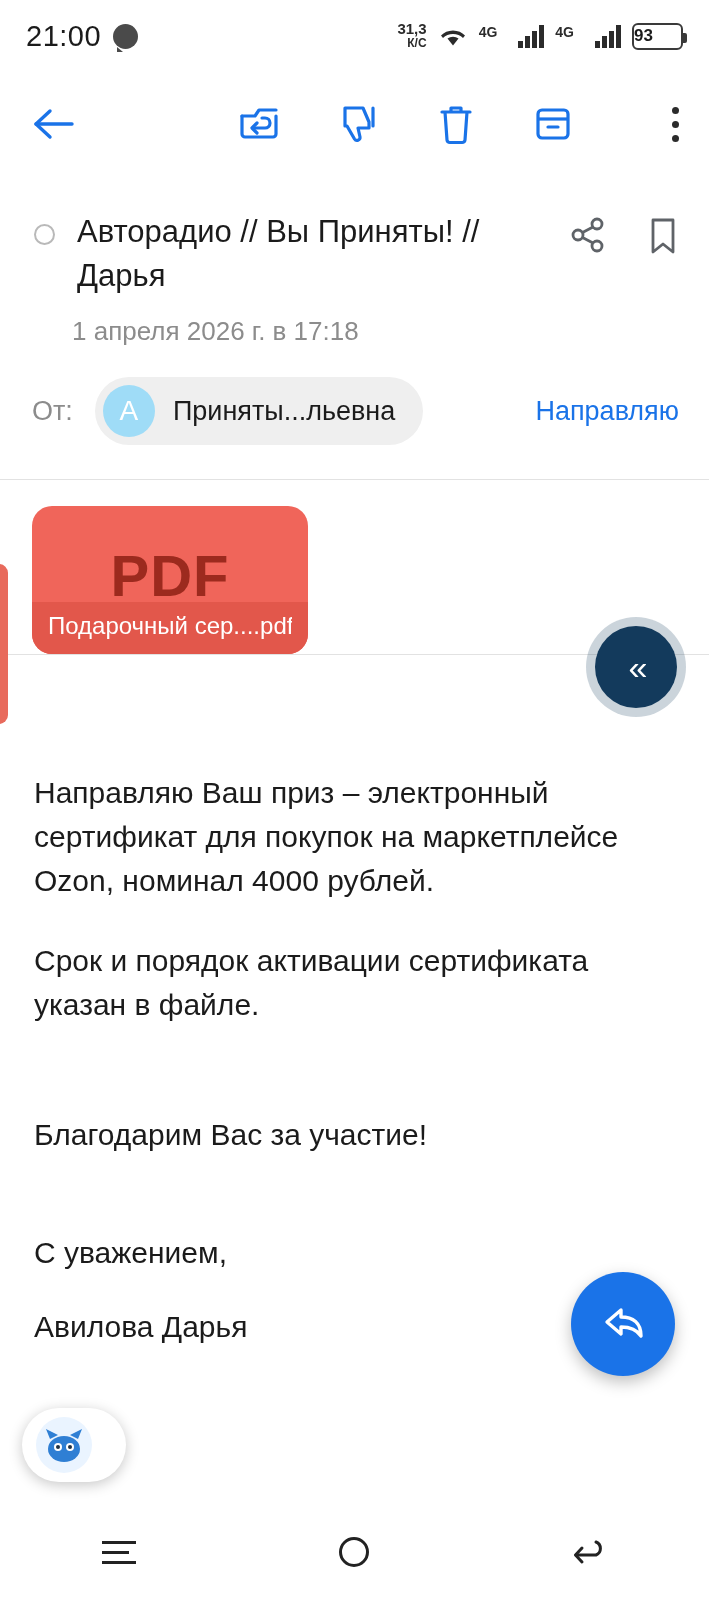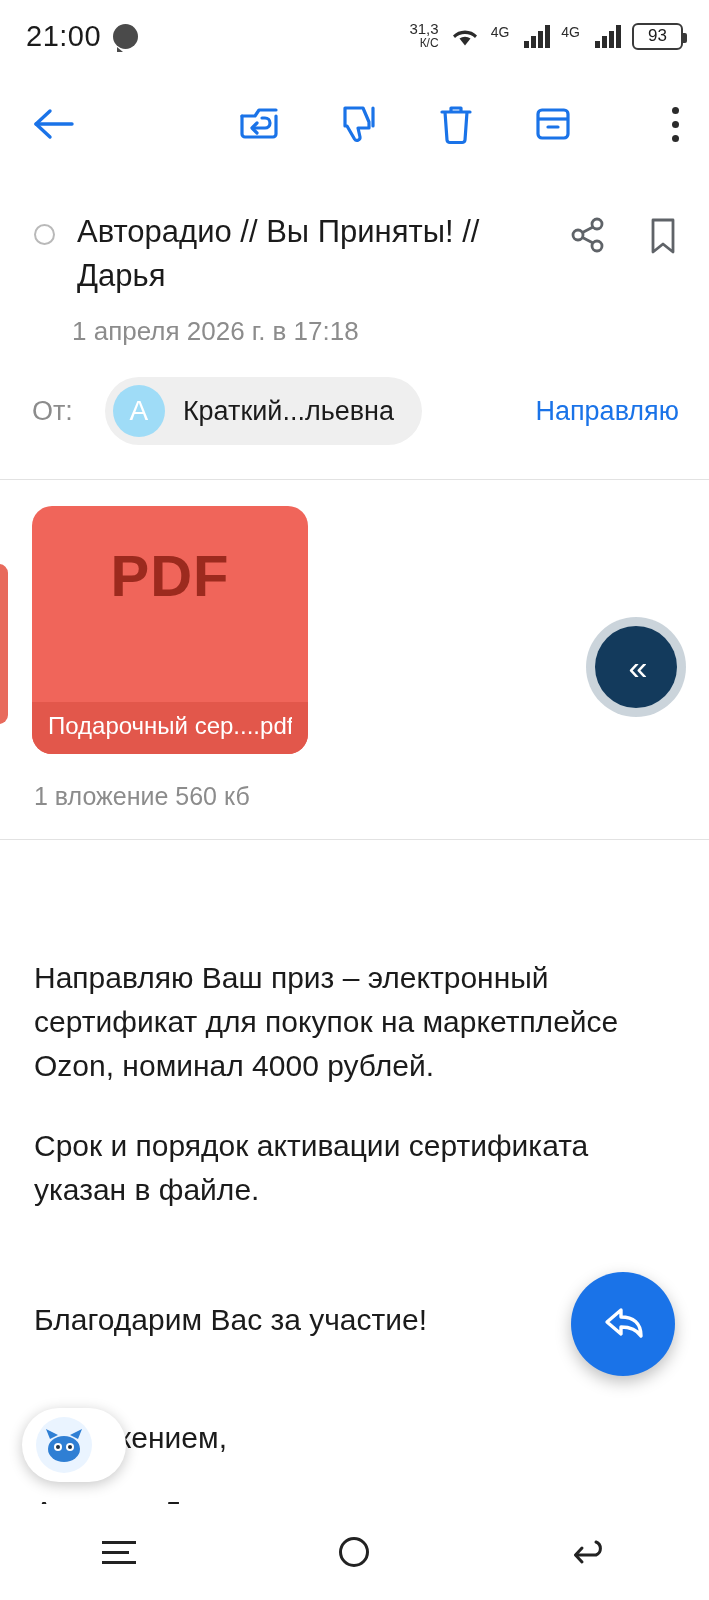--- a/index.html
+++ b/index.html
@@ -28,40 +28,40 @@
   .sb-chat-icon {
     width: 25px; height: 25px; border-radius: 50%;
     background: #4a4a4a; position: relative;
   }
   .sb-chat-icon::after {
     content: ""; position: absolute; bottom: -3px; left: 4px;
     border-left: 6px solid #4a4a4a;
     border-top: 5px solid transparent;
     border-bottom: 0 solid transparent;
   }
-  .sb-right { display: flex; align-items: center; gap: 11px; }
+  .sb-right { display: flex; align-items: center; gap: 11px; font-weight: bold; }
   .sb-speed {
     font-size: 15px; line-height: 15px; color: #2b2b2b; text-align: right;
   }
   .sb-speed small { display: block; font-size: 12px; }
   .wifi {
     width: 30px; height: 24px; position: relative;
   }
   .wifi svg { display: block; }
-  .net { display: flex; align-items: flex-end; gap: 14px; }
+  .net { display: flex; align-items: flex-end; gap: 20px; }
   .net .lbl { font-size: 14px; color: #2b2b2b; margin-right: 1px; align-self: flex-start;}
   .bars { display: flex; align-items: flex-end; gap: 2px; height: 24px; }
   .bars i { width: 5px; background: #2b2b2b; display: block; }
   .bars i:nth-child(1) { height: 7px; }
   .bars i:nth-child(2) { height: 12px; }
   .bars i:nth-child(3) { height: 17px; }
   .bars i:nth-child(4) { height: 23px; }
   .battery {
     width: 51px; height: 27px; border: 2.5px solid #3a3a3a; border-radius: 6px;
-    position: relative; display: flex; align-items: center; justify-content: center;
+    position: relative; display: flex; align-items: center; 
   }
   .battery::after {
     content: ""; position: absolute; right: -6px; top: 8px;
     width: 4px; height: 10px; background: #3a3a3a; border-radius: 0 2px 2px 0;
   }
   .battery span { font-size: 17px; color: #1b1b1b; }
 
   
   .toolbar {
     height: 104px;
@@ -88,21 +88,21 @@
     padding-right: 10px;
   }
   .subject-icons { display: flex; gap: 40px; align-items: flex-start; padding-top: 6px; }
 
   .date-line {
     font-size: 26px; color: #8c8c8c;
     padding: 18px 30px 0 72px;
   }
 
   .from-row {
-    display: flex; align-items: center; padding: 30px 30px 0 32px; gap: 32px;
+    display: flex; align-items: center; padding: 30px 30px 0 32px; gap: 22px;
   }
   .from-label { font-size: 27px; color: #8c8c8c; }
   .chip {
     display: flex; align-items: center; gap: 18px;
     background: #efefef; border-radius: 34px; padding: 8px 28px 8px 8px;
   }
   .avatar {
     width: 52px; height: 52px; border-radius: 50%;
     background: #9fdcf7; color: #ffffff; font-size: 28px;
     display: flex; align-items: center; justify-content: center;
@@ -113,21 +113,21 @@
   .divider { height: 1px; background: #e2e2e2; margin-top: 34px; }
 
   
   .attach-area { position: relative; padding: 26px 0 0 0; }
   .attach-strip { display: flex; padding-left: 32px; position: relative; }
   .attach-peek {
     position: absolute; left: -10px; top: 58px;
     width: 18px; height: 160px; background: #e86a5c; border-radius: 10px;
   }
   .card {
-    width: 276px; height: 248px;
+    width: 276px; height: 148px;
     background: #f0655a; border-radius: 20px;
     position: relative; overflow: hidden;
     display: flex; flex-direction: column; justify-content: flex-end;
   }
   .card .pdf {
     position: absolute; top: 36px; left: 0; right: 0;
     text-align: center; font-size: 58px; font-weight: bold;
     color: #9c2a1e; letter-spacing: 1px;
   }
   .card-meta {
@@ -301,38 +301,37 @@
       </div>
     </div>
   </div>
 
   <div class="date-line">1 апреля 2026 г. в 17:18</div>
 
   <div class="from-row">
     <div class="from-label">От:</div>
     <div class="chip">
       <div class="avatar">А</div>
-      <div class="chip-name">Краткий...льевна</div>
+      <div class="chip-name">Приняты...льевна</div>
     </div>
     <div class="more-link">Направляю</div>
   </div>
 
   <div class="divider"></div>
 
   <div class="attach-area">
     <div class="attach-strip">
       <div class="attach-peek"></div>
       <div class="card">
         <div class="pdf">PDF</div>
         <div class="card-meta">
           <div class="card-name">Подарочный сер....pdf</div>
         </div>
       </div>
     </div>
-    <div class="attach-summary">1 вложение 560 кб</div>
     <div class="collapse-fab">
       <span>«</span>
     </div>
   </div>
 
   <div class="divider" style="margin-top:0"></div>
 
   <div class="mail-body">
     <div class="gap-lg"></div>
     <p>Направляю Ваш приз – электронный сертификат для покупок на маркетплейсе Ozon, номинал 4000 рублей.</p>

